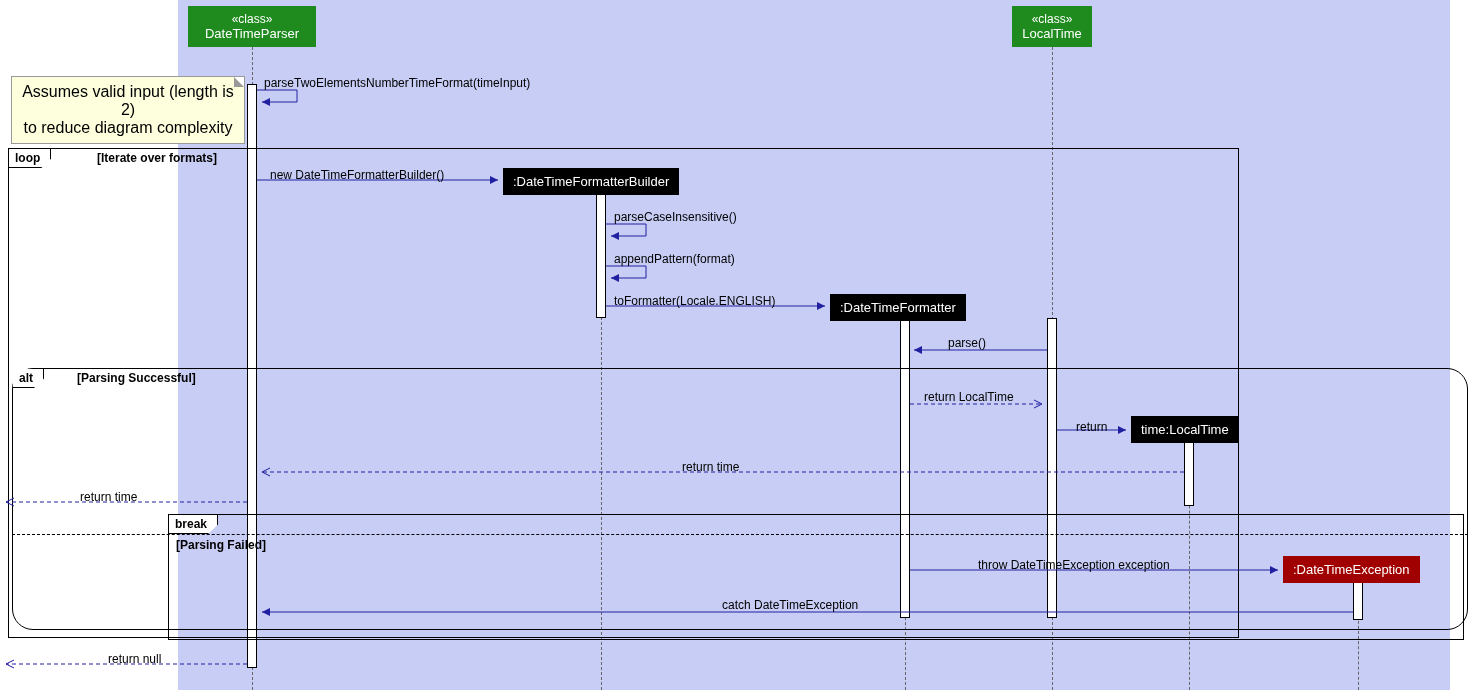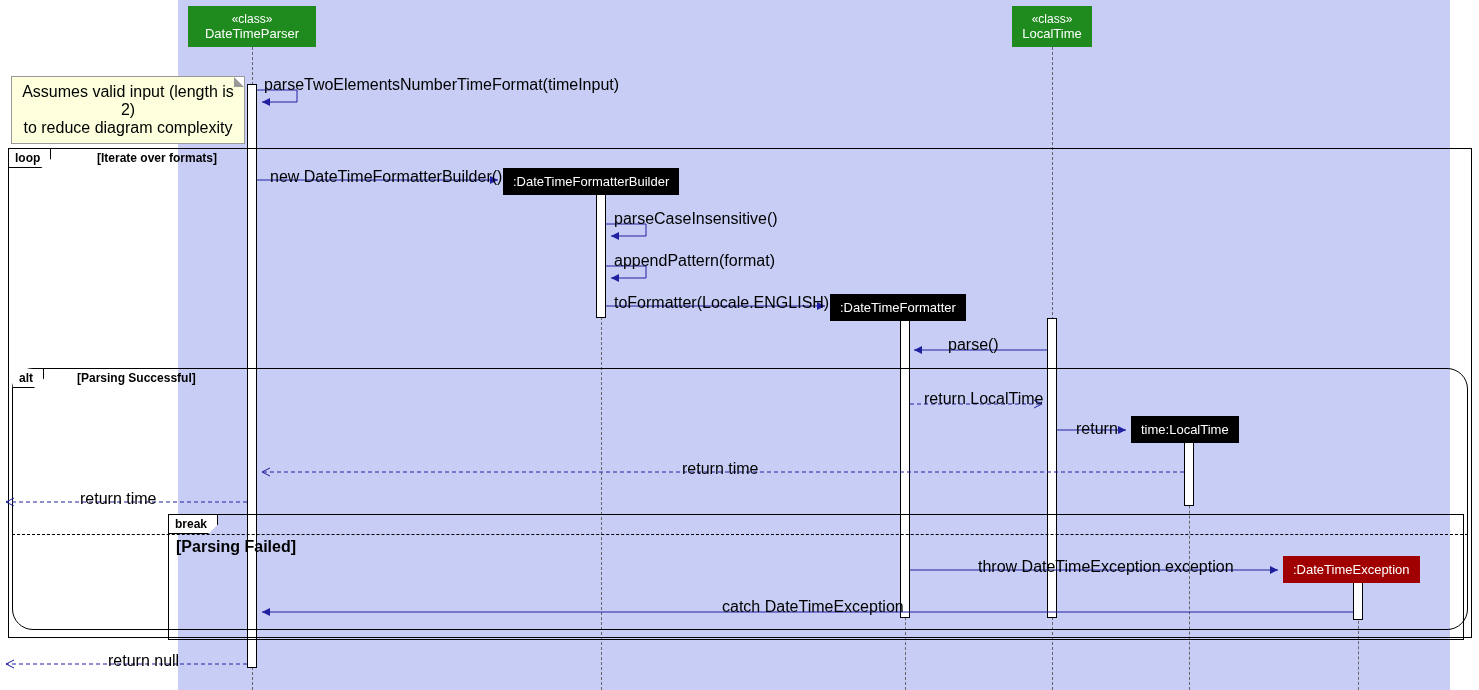--- a/index.html
+++ b/index.html
@@ -8,21 +8,21 @@
   .participant { position: absolute; padding: 6px 10px; text-align: center; color: #fff; font-size: 13px; z-index: 3; }
   .participant.green { background: #1f8b1f; }
   .participant.black { background: #000; color: #fff; }
   .participant.red { background: #a00000; color: #fff; }
   .stereotype { font-size: 12px; }
   .lifeline { position: absolute; width: 0; border-left: 1px dashed #666; z-index: 1; }
   .activation { position: absolute; width: 10px; background: #fff; border: 1px solid #000; z-index: 2; }
   .note { position: absolute; background: #feffdd; border: 1px solid #999; padding: 6px 8px; font-size: 16px; z-index: 3; text-align: center; }
   .note::after { content: ""; position: absolute; top: 0; right: 0; width: 0; height: 0; border-style: solid; border-width: 0 10px 10px 0; border-color: transparent #fff transparent transparent; }
   .note::before { content: ""; position: absolute; top: 0; right: 0; width: 0; height: 0; border-style: solid; border-width: 10px 0 0 10px; border-color: transparent transparent transparent #999; z-index: 1; }
-  .msg-label { position: absolute; font-size: 16px; color: #000; z-index: 4; white-space: nowrap; }
+  .msg-label { position: absolute; font-size: 12px; color: #000; z-index: 4; white-space: nowrap; }
   .frame { position: absolute; border: 1px solid #000; background: #fff; z-index: 2; }
   .frame-tab { position: absolute; top: 0; left: 0; background: #fff; border-right: 1px solid #000; border-bottom: 1px solid #000; padding: 2px 10px 2px 6px; font-weight: bold; font-size: 12px; clip-path: polygon(0 0, 100% 0, 100% 50%, calc(100% - 10px) 100%, 0 100%); }
   .frame-cond { position: absolute; top: 2px; font-weight: bold; font-size: 12px; }
   .divider { position: absolute; border-top: 1px dashed #000; z-index: 3; }
   svg.arrows { position: absolute; left: 0; top: 0; width: 1479px; height: 690px; z-index: 3; pointer-events: none; }
   line.solid { stroke: #2020a0; stroke-width: 1; }
   line.dashed { stroke: #2020a0; stroke-width: 1; stroke-dasharray: 4 3; }
   polygon.ah { fill: #2020a0; }
   polyline.ah-open { fill: none; stroke: #2020a0; stroke-width: 1; }
 </style>
@@ -56,21 +56,21 @@
 <div class="activation" style="left:900px; top:318px; height:300px;"></div>
 <div class="activation" style="left:1047px; top:318px; height:300px;"></div>
 <div class="activation" style="left:1184px; top:440px; height:66px;"></div>
 <div class="activation" style="left:1353px; top:580px; height:40px;"></div>
 
 <div class="note" style="left:11px; top:76px; width:234px;">
   <div>Assumes valid input (length is 2)</div>
   <div>to reduce diagram complexity</div>
 </div>
 
-<div class="frame" style="left:8px; top:148px; width:1464px; height:490px; background:transparent;">
+<div class="frame" style="left:8px; top:148px; width:1231px; height:490px; background:transparent;">
   <div class="frame-tab">loop</div>
   <div class="frame-cond" style="left:88px;">[Iterate over formats]</div>
 </div>
 <div class="frame" style="left:12px; top:368px; width:1456px; height:262px; background:transparent;border-radius:21px;">
   <div class="frame-tab">alt</div>
   <div class="frame-cond" style="left:64px;">[Parsing Successful]</div>
 </div>
 <div class="frame" style="left:168px; top:514px; width:1296px; height:126px; background:transparent;">
   <div class="frame-tab">break</div>
 </div>

